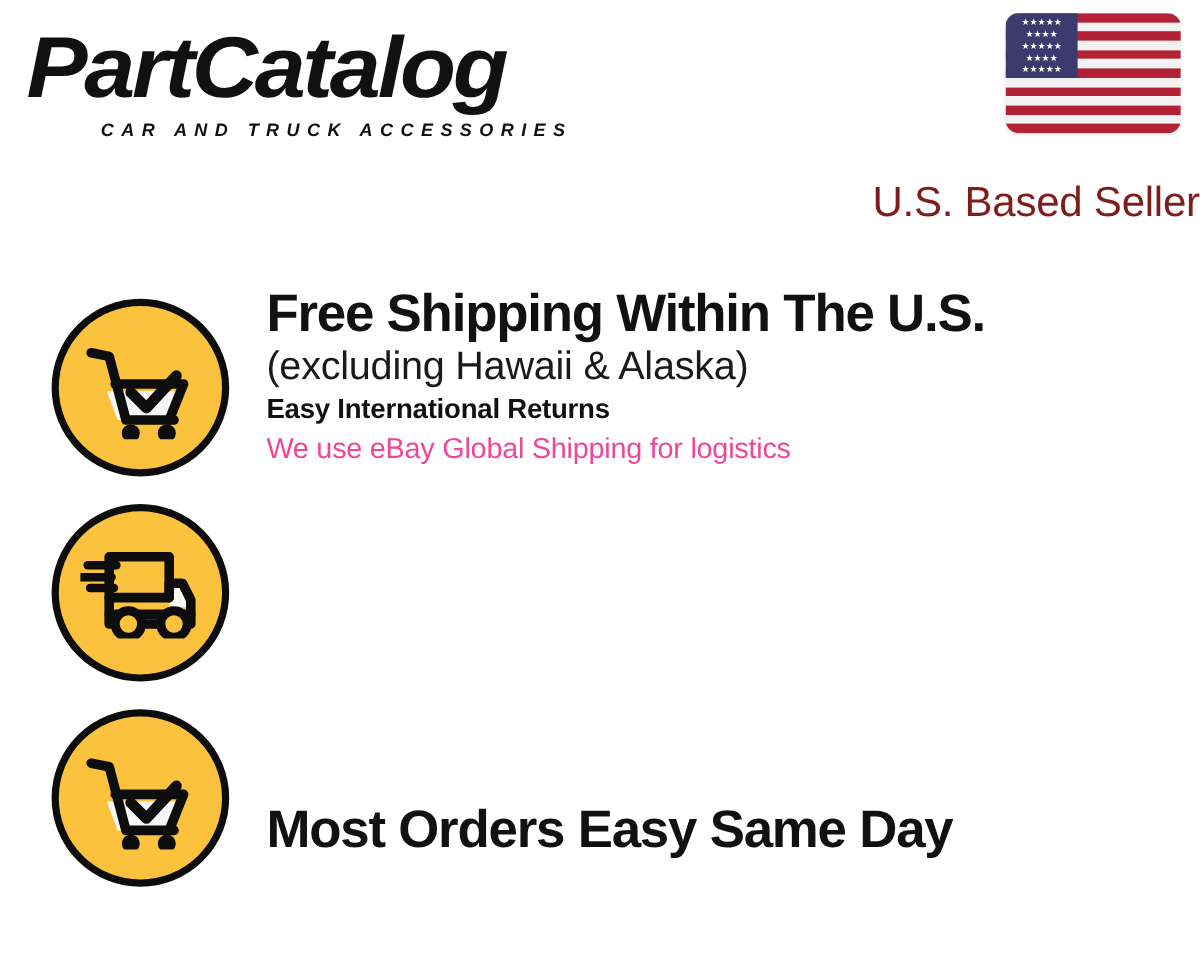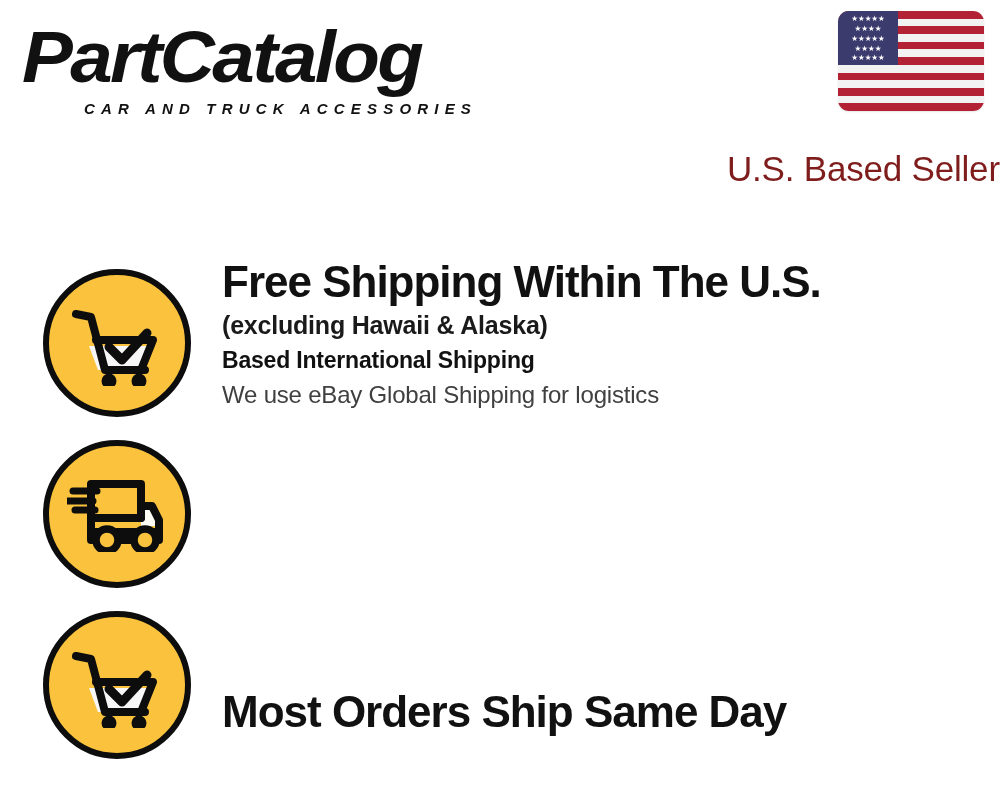--- a/index.html
+++ b/index.html
@@ -115,21 +115,20 @@
     white-space: nowrap;
     margin-top: 31px;
   }
 
   
   #features-list {
     position: absolute;
     left: 0;
     top: 232px;
     width: 908px;
-    margin-top: 20px;
   }
   .feature-row {
     position: relative;
     height: 171px;
   }
   .feature-badge {
     position: absolute;
     left: 43px;
     top: 17px;
     width: 148px;
@@ -156,43 +155,43 @@
     font-family: "Liberation Sans", sans-serif;
     font-weight: 700;
     font-size: 44px;
     line-height: 52px;
     letter-spacing: -1px;
     color: #111111;
     white-space: nowrap;
   }
   .feature-note {
     font-family: "Liberation Sans", sans-serif;
-    font-weight: 700;
-    font-size: 25px;
+    font-weight: 400;
+    font-size: 33px;
     line-height: 34px;
     letter-spacing: -0.2px;
     color: #1a1a1a;
     white-space: nowrap;
   }
   .feature-sub-title {
     font-family: "Liberation Sans", sans-serif;
     font-weight: 700;
     font-size: 23px;
     line-height: 36px;
     letter-spacing: -0.2px;
     color: #111111;
     white-space: nowrap;
   }
   .feature-sub-note {
     font-family: "Liberation Sans", sans-serif;
     font-weight: 400;
     font-size: 24px;
     line-height: 33px;
     letter-spacing: -0.2px;
-    color: #404040;
+    color: #ec4899;
     white-space: nowrap;
   }
   
   #feature-row-0 .feature-text { top: 4px; }
   #feature-row-1 .feature-text { top: 93px; }
   #feature-row-2 .feature-text { top: 92px; }
 </style>
 </head>
 <body>
 
@@ -239,21 +238,21 @@
         <path d="M7 14 L22 17 L36 70 L76 70" fill="none" stroke="#0d0d0d" stroke-width="8" stroke-linecap="round" stroke-linejoin="round"></path>
         <path d="M27 40 L84 40 L72 70" fill="none" stroke="#0d0d0d" stroke-width="8" stroke-linecap="round" stroke-linejoin="round"></path>
         <path d="M40 47 L53 60 L78 33" fill="none" stroke="#0d0d0d" stroke-width="9" stroke-linecap="round" stroke-linejoin="round"></path>
         <circle cx="40" cy="81" r="7.5" fill="#0d0d0d"></circle>
         <circle cx="70" cy="81" r="7.5" fill="#0d0d0d"></circle>
       </svg>
     </div>
     <div class="feature-text">
       <div class="feature-title">Free Shipping Within The U.S.</div>
       <div class="feature-note">(excluding Hawaii &amp; Alaska)</div>
-      <div class="feature-sub-title">Based International Shipping</div>
+      <div class="feature-sub-title">Easy International Returns</div>
       <div class="feature-sub-note">We use eBay Global Shipping for logistics</div>
     </div>
   </div>
 
   <div class="feature-row" id="feature-row-1">
     <div class="feature-badge">
       <svg width="100" height="76" viewBox="0 0 100 76">
         <path d="M74 30 L86 30 L92 43 L92 50 L74 50 Z" fill="#fdfdf6"></path>
         <rect x="24" y="8" width="50" height="34" fill="none" stroke="#0d0d0d" stroke-width="8" stroke-linejoin="round"></rect>
         <path d="M24 42 L24 56 L92 56 L92 44 L85 30 L74 30 L74 42" fill="none" stroke="#0d0d0d" stroke-width="8" stroke-linejoin="round" stroke-linecap="round"></path>
@@ -272,17 +271,17 @@
       <svg width="96" height="86" viewBox="0 0 96 86">
         <path d="M20 46 L78 46 L70 70 L29 70 Z" fill="#f7f7f7"></path>
         <path d="M7 14 L22 17 L36 70 L76 70" fill="none" stroke="#0d0d0d" stroke-width="8" stroke-linecap="round" stroke-linejoin="round"></path>
         <path d="M27 40 L84 40 L72 70" fill="none" stroke="#0d0d0d" stroke-width="8" stroke-linecap="round" stroke-linejoin="round"></path>
         <path d="M40 47 L53 60 L78 33" fill="none" stroke="#0d0d0d" stroke-width="9" stroke-linecap="round" stroke-linejoin="round"></path>
         <circle cx="40" cy="81" r="7.5" fill="#0d0d0d"></circle>
         <circle cx="70" cy="81" r="7.5" fill="#0d0d0d"></circle>
       </svg>
     </div>
     <div class="feature-text">
-      <div class="feature-title">Most Orders Ship Same Day</div>
+      <div class="feature-title">Most Orders Easy Same Day</div>
     </div>
   </div>
 
 </div>
 
 </body></html>

